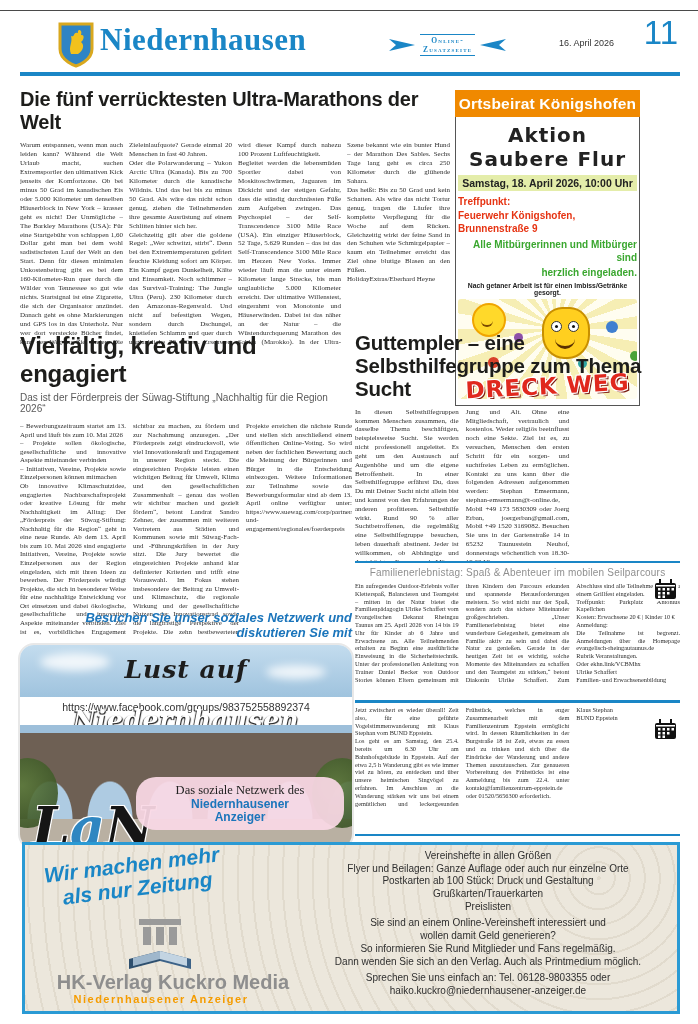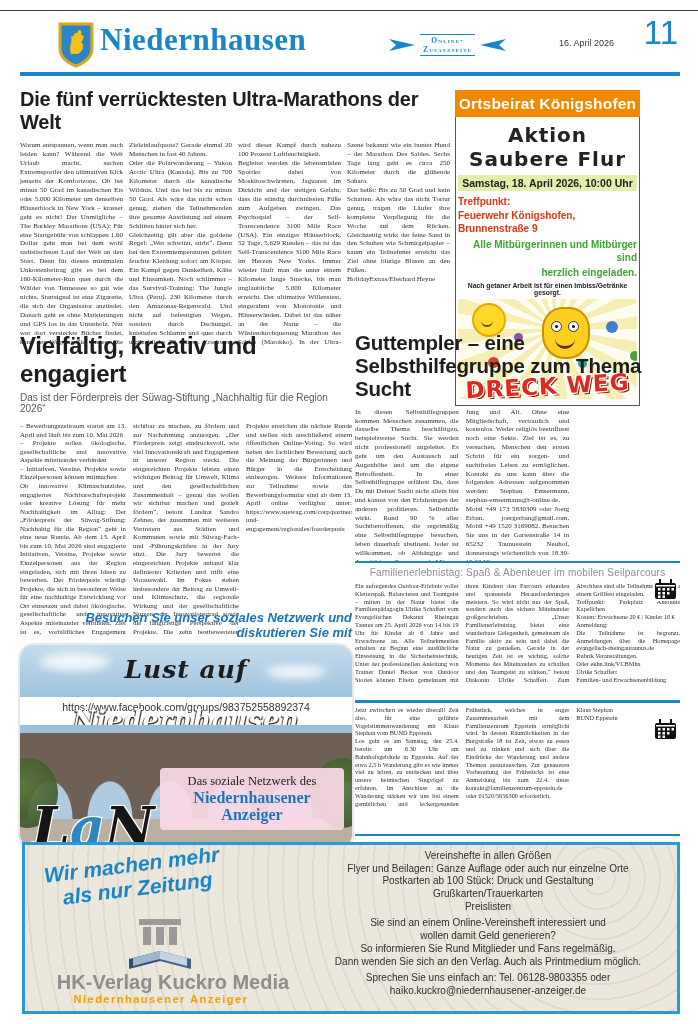--- a/index.html
+++ b/index.html
@@ -95,23 +95,23 @@
           background-image:radial-gradient(ellipse 24px 40px at 50% 100%,#aecbe2 0 22px,#6e6054 23px);
           background-size:60px 100%;background-repeat:repeat-x;}
   .tree{position:absolute;bottom:28px;width:60px;height:70px;border-radius:50%;
         background:radial-gradient(circle at 40% 40%,#5c7a3c,#31491f);opacity:.9;}
   .tree.l{left:-22px;} .tree.r{right:-20px;}
   .lan-logo{position:absolute;left:12px;bottom:2px;font-family:"DejaVu Serif",serif;font-style:italic;
             font-weight:700;font-size:54px;line-height:1;
             text-shadow:1px 1px 0 #fff,-1px -1px 0 #fff,1px -1px 0 #fff,-1px 1px 0 #fff;}
   .lan-l,.lan-n{color:#151515;} .lan-a{color:#2e86c1;}
   .pink-box{position:absolute;right:8px;bottom:26px;width:176px;background:rgba(250,216,229,.93);
-            border-radius:4px;padding:6px 4px;text-align:center;}
+            border-radius:20px;padding:6px 16px;text-align:center;}
   .pink-line1{font-family:"Liberation Serif",serif;font-size:12.5px;color:#222;}
-  .pink-line2,.pink-line3{font-family:Liberation Serif, serif;font-weight:700;font-size:16px;
+  .pink-line2,.pink-line3{font-family:Liberation Sans, sans-serif;font-weight:700;font-size:12px;
                           color:#1b75bb;line-height:1.1;}
 
   
   .ad{top:842px;left:22px;width:652px;height:166px;border:3px solid #2a9ad4;background:
       repeating-radial-gradient(circle at 88% 20%,rgba(175,162,138,.18) 0 2px,rgba(0,0,0,0) 2px 15px),#ece7dc;}
   .ad-slogan{position:absolute;left:20px;top:8px;transform:rotate(-7deg);color:#1a86c6;
              font-weight:700;font-style:italic;font-size:21px;line-height:1.15;}
   .ad-slogan .l2{display:block;padding-left:16px;}
   .ad-logo{position:absolute;left:96px;top:74px;}
   .ad-company{position:absolute;left:20px;top:126px;width:256px;text-align:center;font-weight:700;

